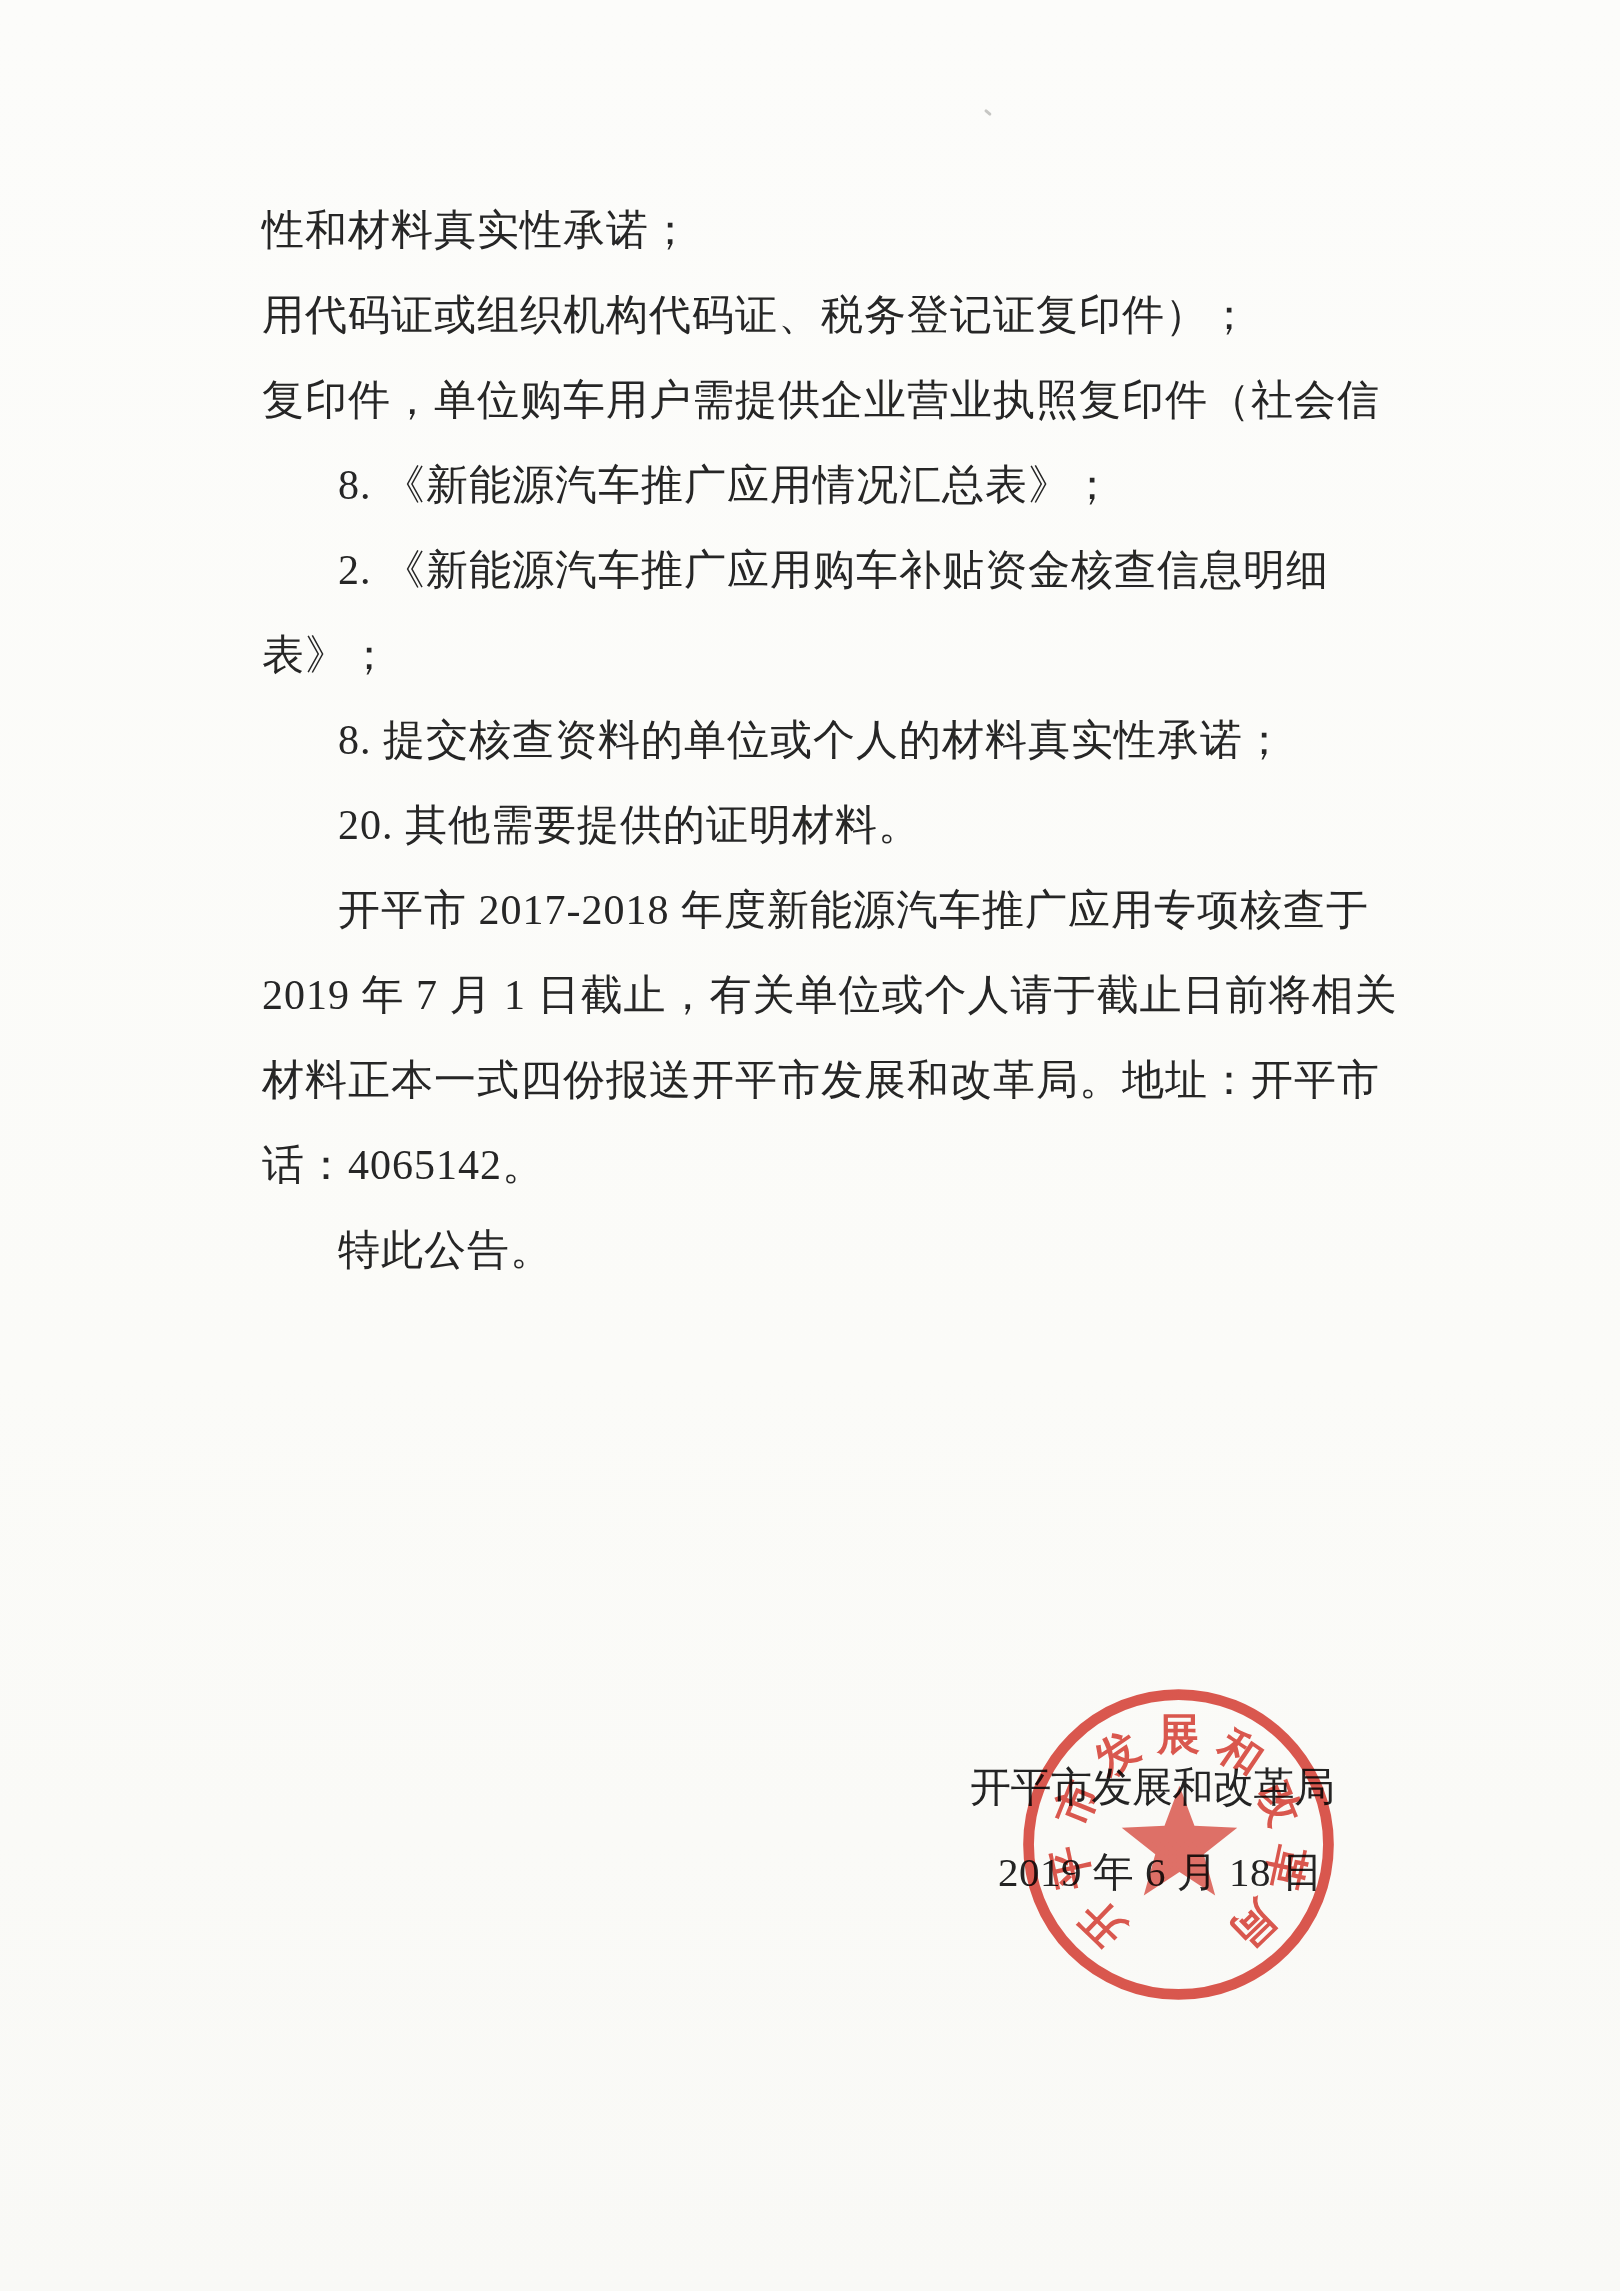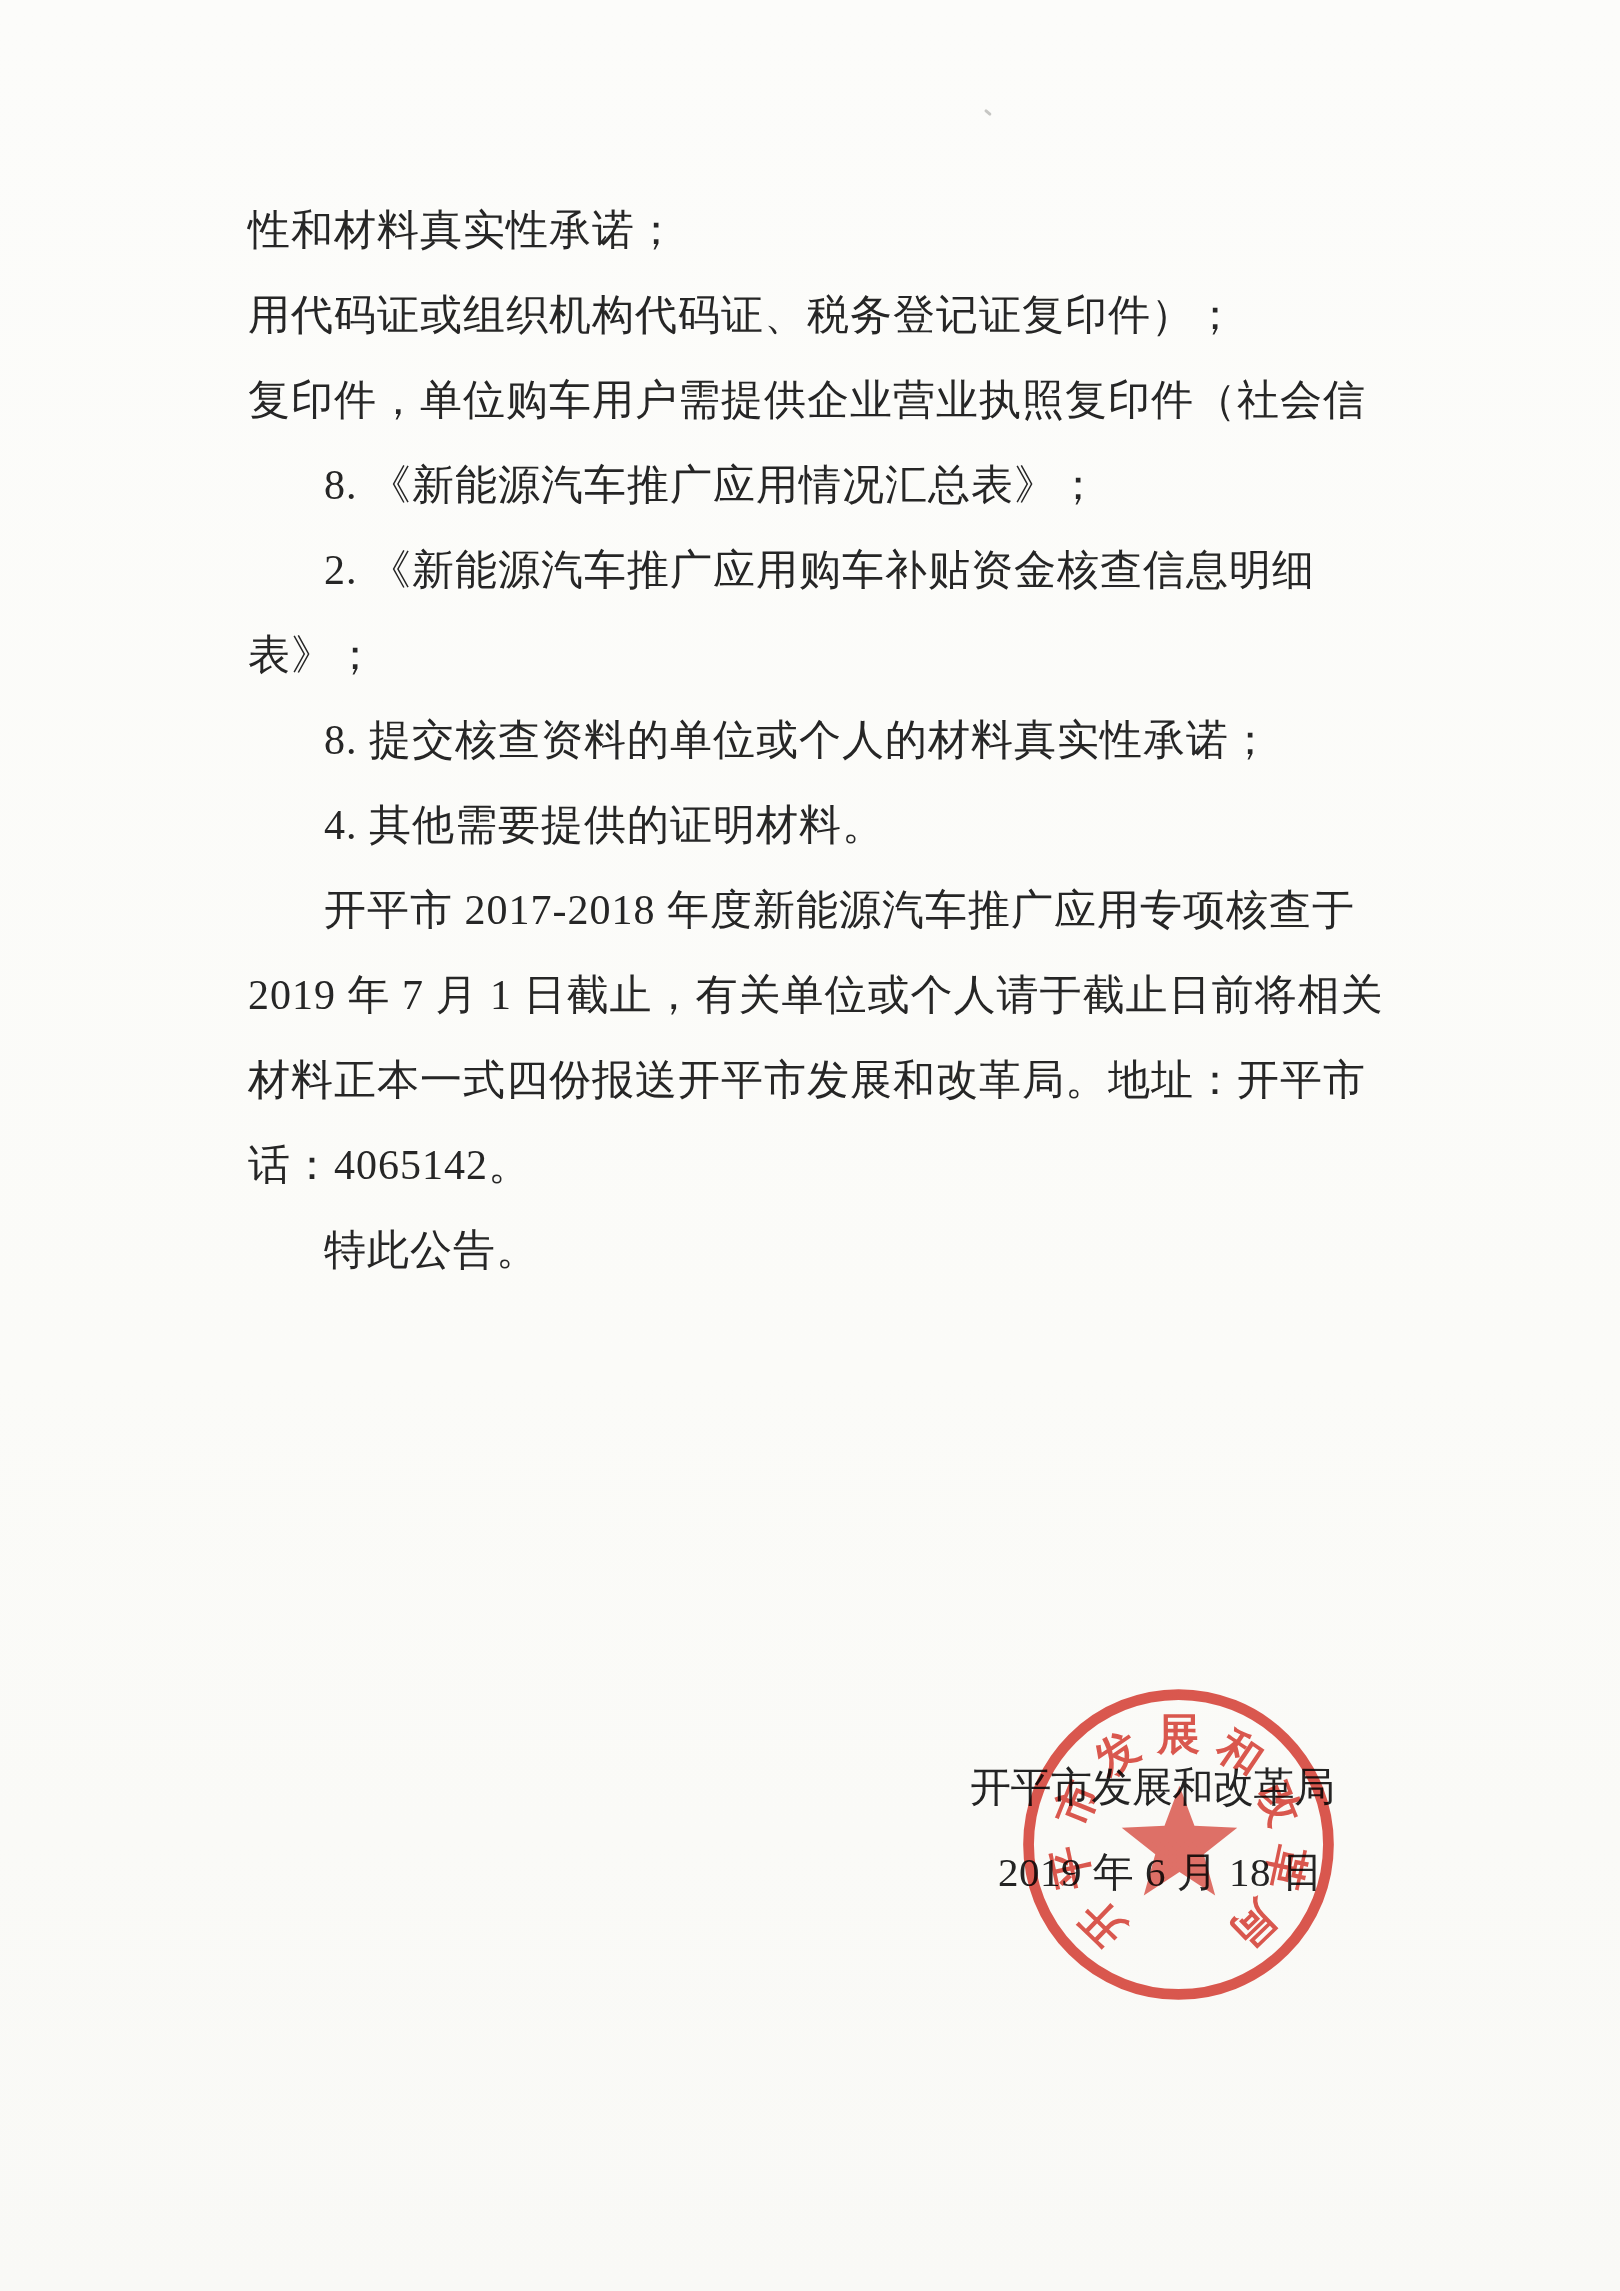--- a/index.html
+++ b/index.html
@@ -10,21 +10,21 @@
   }
   .page {
     position: relative;
     width: 1620px; height: 2292px;
     background: linear-gradient(180deg, #fcfcfa 0%, #fbfbf8 60%, #f9f9f6 100%);
     overflow: hidden;
   }
   
   .bodytext {
     position: absolute;
-    left: 248px; top: 187px;
+    left: 262px; top: 187px;
     width: 1206px;
     color: #262626;
     font-size: 42px;
     letter-spacing: 1px;
   }
   .line {
     height: 85px;
     display: flex;
     align-items: center;
     white-space: pre;
@@ -76,21 +76,21 @@
 <div class="page">
 
   <div class="bodytext">
     <div class="line">性和材料真实性承诺；</div>
     <div class="line">用代码证或组织机构代码证、税务登记证复印件）；</div>
     <div class="line">复印件，单位购车用户需提供企业营业执照复印件（社会信</div>
     <div class="line indent">8. 《新能源汽车推广应用情况汇总表》；</div>
     <div class="line indent">2. 《新能源汽车推广应用购车补贴资金核查信息明细</div>
     <div class="line">表》；</div>
     <div class="line indent">8. 提交核查资料的单位或个人的材料真实性承诺；</div>
-    <div class="line indent">4. 其他需要提供的证明材料。</div>
+    <div class="line indent">20. 其他需要提供的证明材料。</div>
     <div class="line indent">开平市 2017-2018 年度新能源汽车推广应用专项核查于</div>
     <div class="line">2019 年 7 月 1 日截止，有关单位或个人请于截止日前将相关</div>
     <div class="line">材料正本一式四份报送开平市发展和改革局。地址：开平市</div>
     <div class="line">话：4065142。</div>
     <div class="line indent">特此公告。</div>
   </div>
 
   <div class="sig-agency">开平市发展和改革局</div>
   <div class="sig-date">2019 年 6 月 18 日</div>
 

